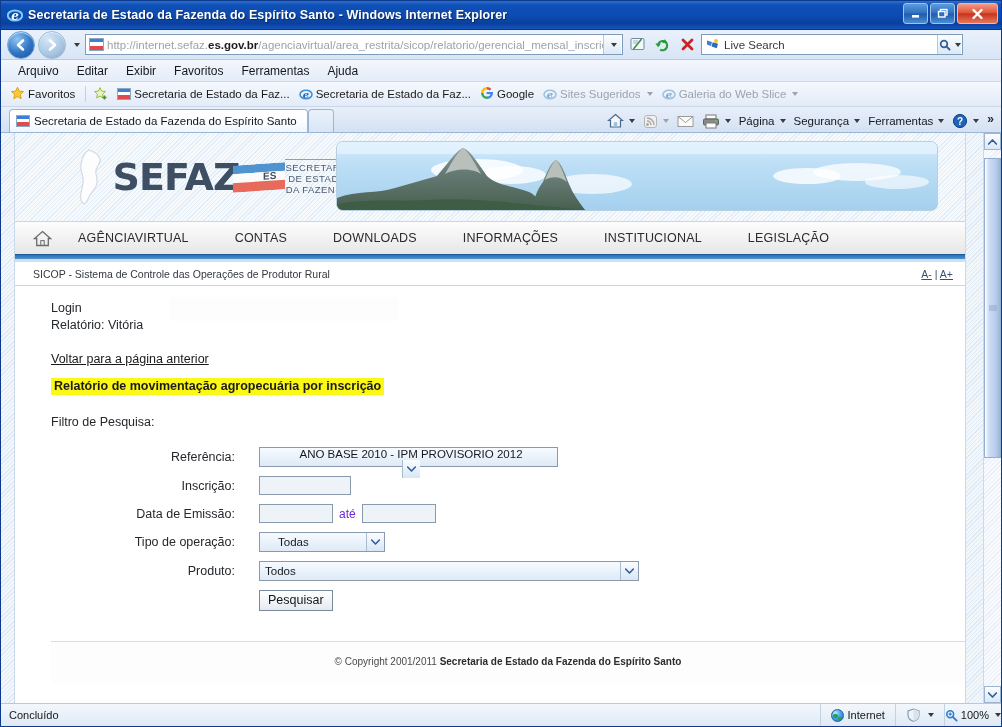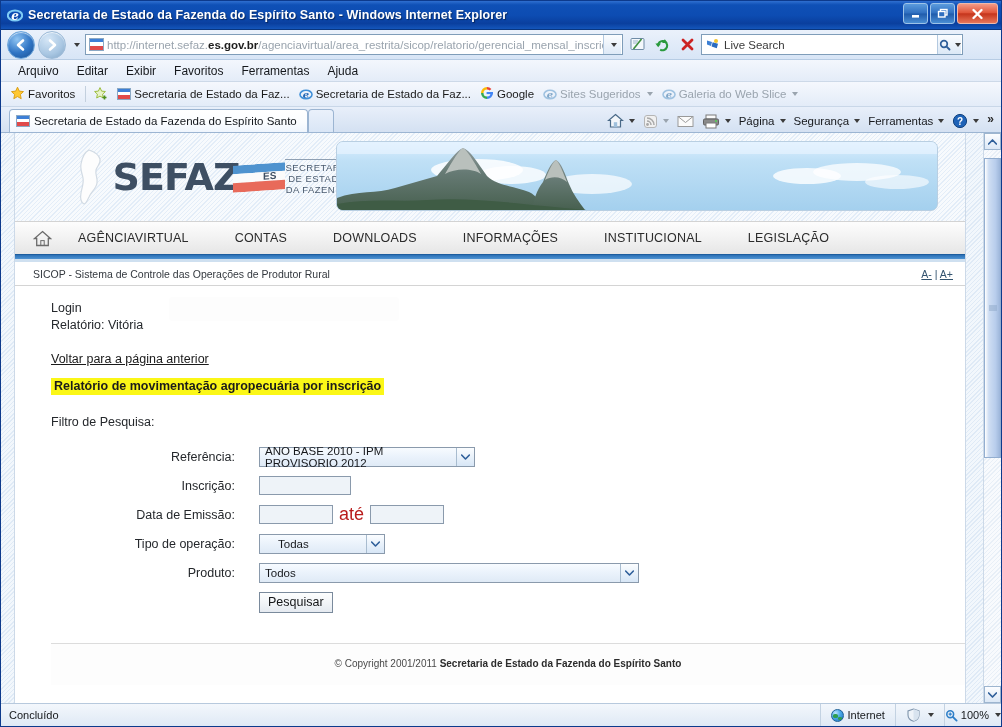--- a/index.html
+++ b/index.html
@@ -494,21 +494,21 @@
     display: flex; align-items: center; justify-content: center;
     margin-right: 0px;
     flex: none;
   }
   .ctrl-text {
     height: 19px;
     border: 1px solid #8a9aac;
     background: #eef3f8;
     box-sizing: border-box;
   }
-  .ate { font-size: 18px; color: #b91c1c; margin: 0 6px; }
+  .ate { font-size: 12px; color: #6d28d9; margin: 0 6px; }
   .btn {
     height: 21px;
     padding: 0 8px;
     border: 1px solid #7a8a9c;
     background: linear-gradient(to bottom, #fdfefe 0%, #f1f4f7 55%, #e5eaf0 100%);
     font-size: 12.5px;
     color: #141618;
     font-family: "Liberation Sans", sans-serif;
     box-sizing: border-box;
     line-height: 19px;
@@ -941,21 +941,21 @@
           <div><a class="back-link" href="#">Voltar para a página anterior</a></div>
 
           <div><span class="report-title">Relatório de movimentação agropecuária por inscrição</span></div>
 
           <div class="filtro-label">Filtro de Pesquisa:</div>
 
           <div class="form">
 
             <div class="frow">
               <span class="flabel">Referência:</span>
-              <span class="ctrl-sel" style="width:216px;">
+              <span class="ctrl-sel" style="width:299px;flex-direction:column;">
                 <span>ANO BASE 2010 - IPM PROVISORIO 2012</span>
                 <span class="arrowbtn">
                   <svg width="9" height="6" viewBox="0 0 9 6">
                       <path d="M0.6 1 L4.5 5 L8.4 1" fill="none" stroke="#2f5f9a" stroke-width="1.6" stroke-linecap="round" stroke-linejoin="round"></path>
                     </svg>
                 </span>
               </span>
             </div>
 
             <div class="frow">

